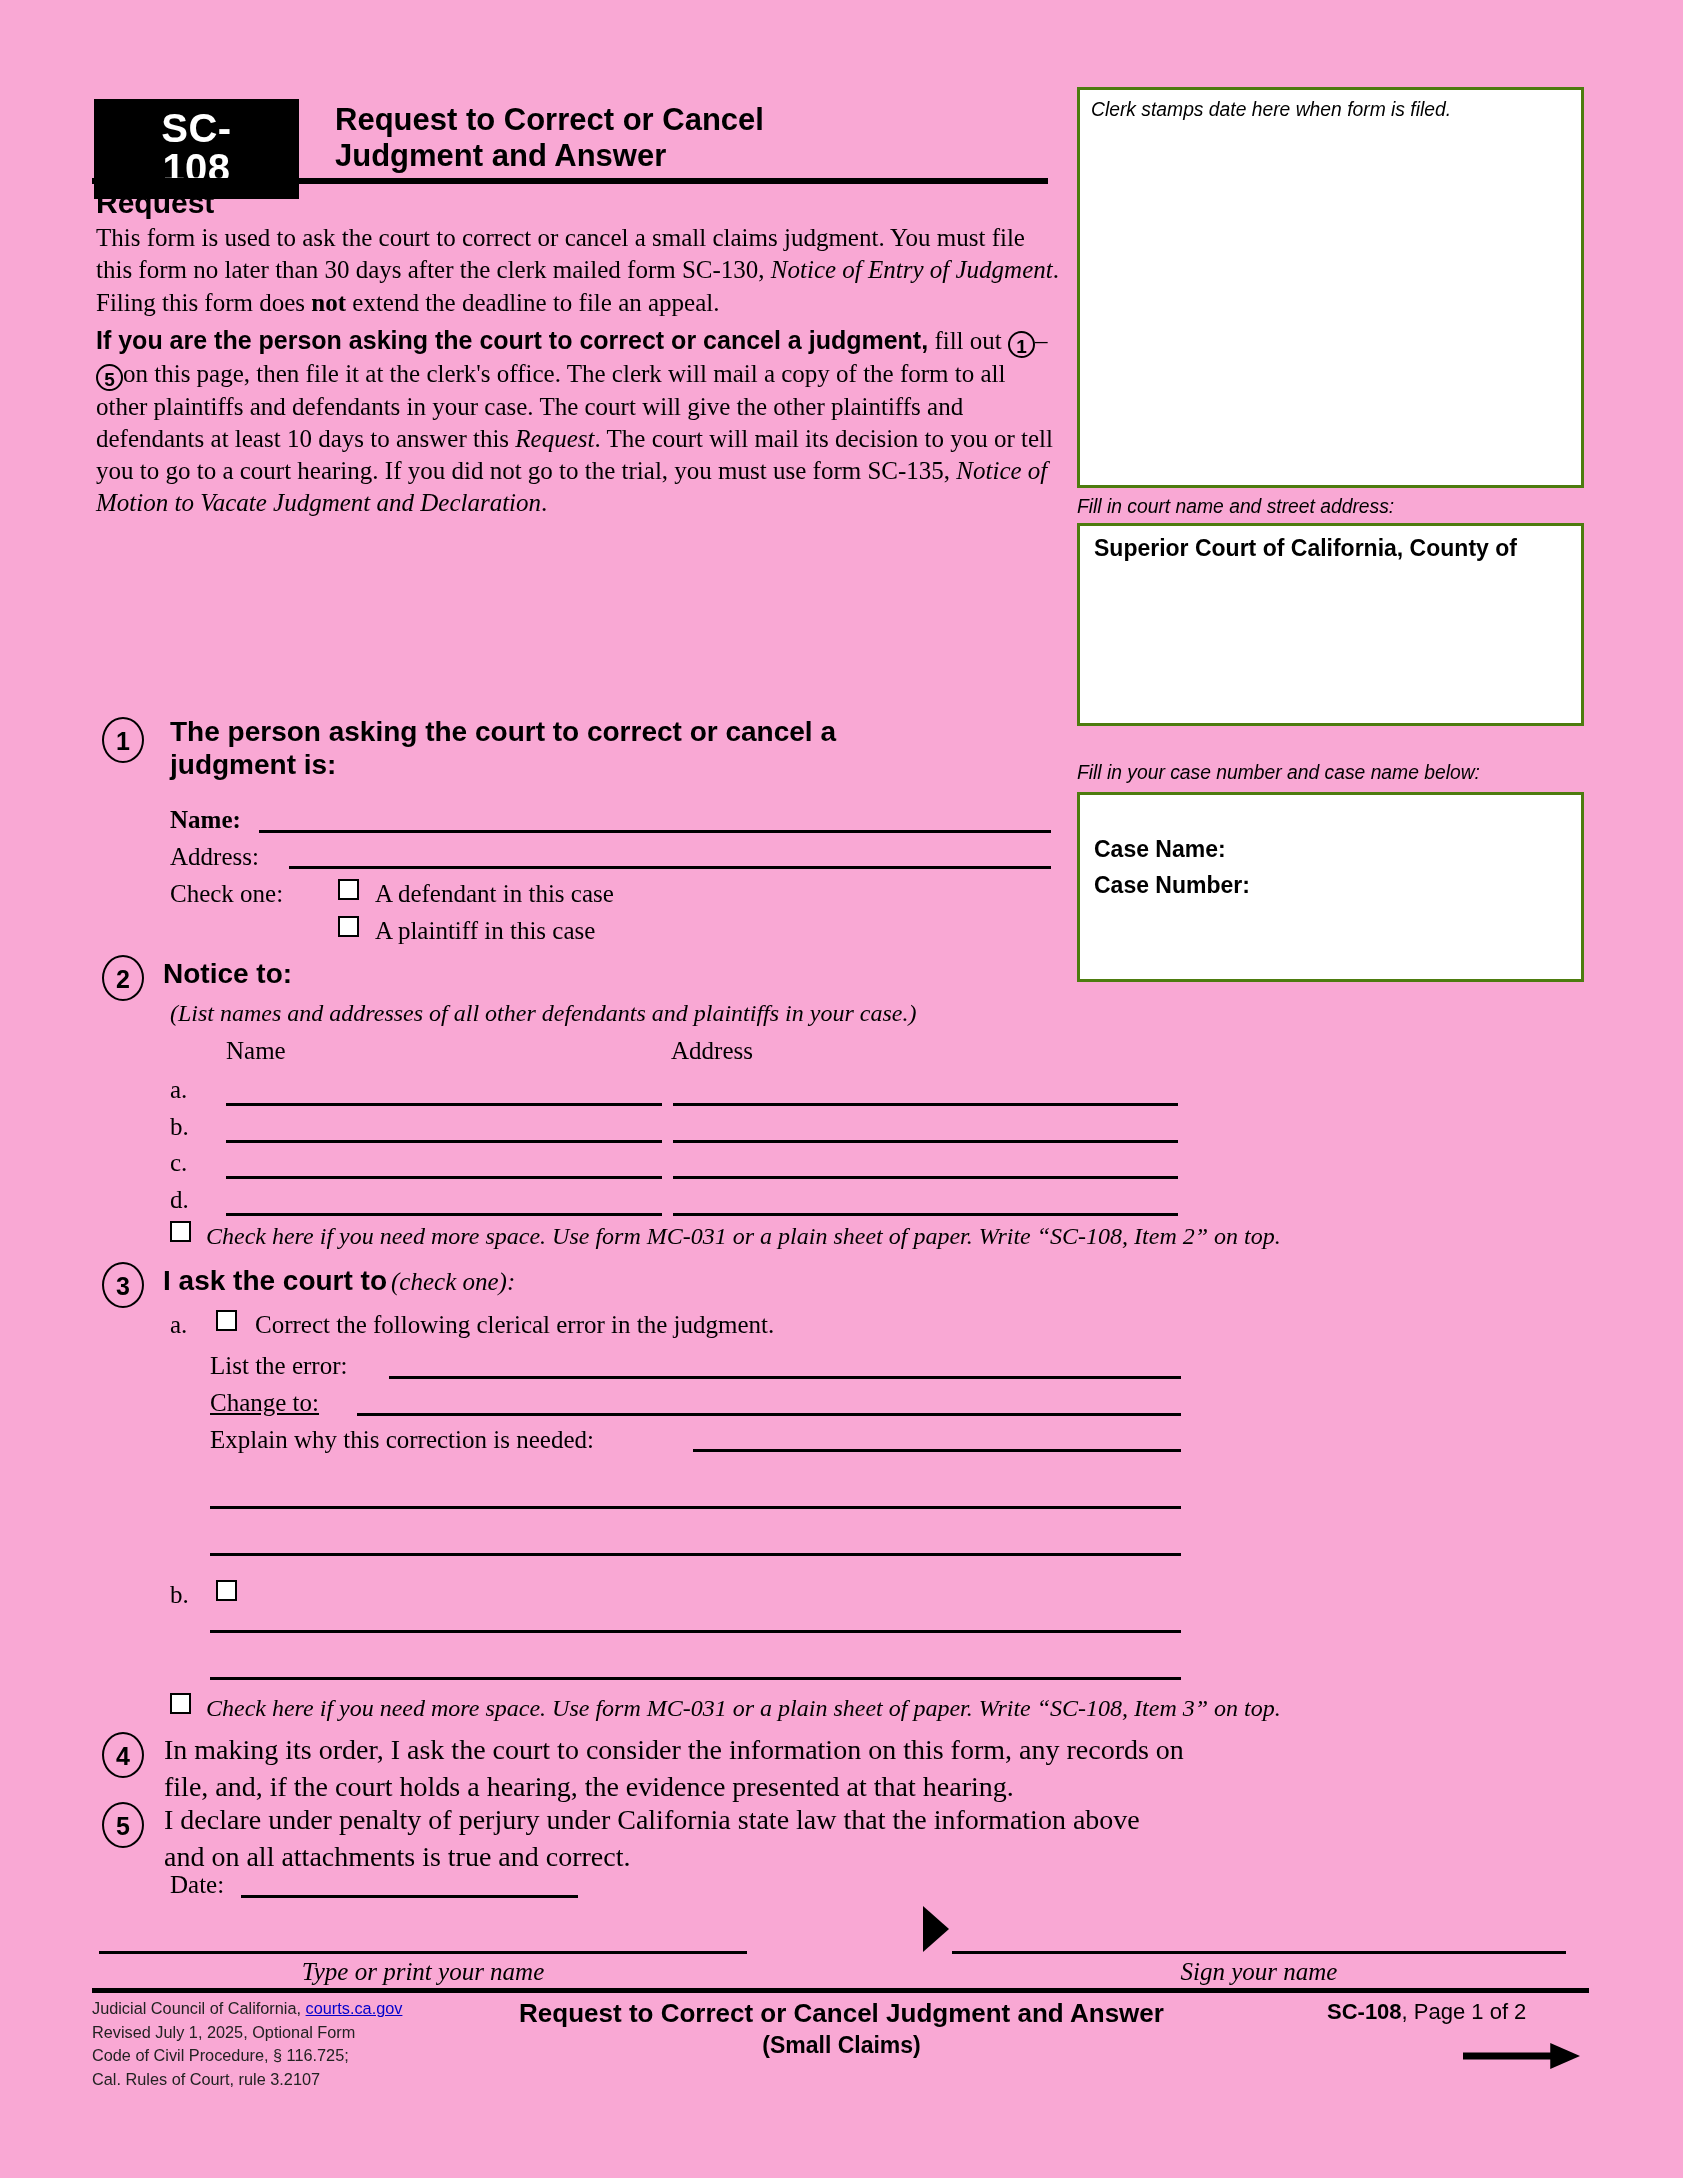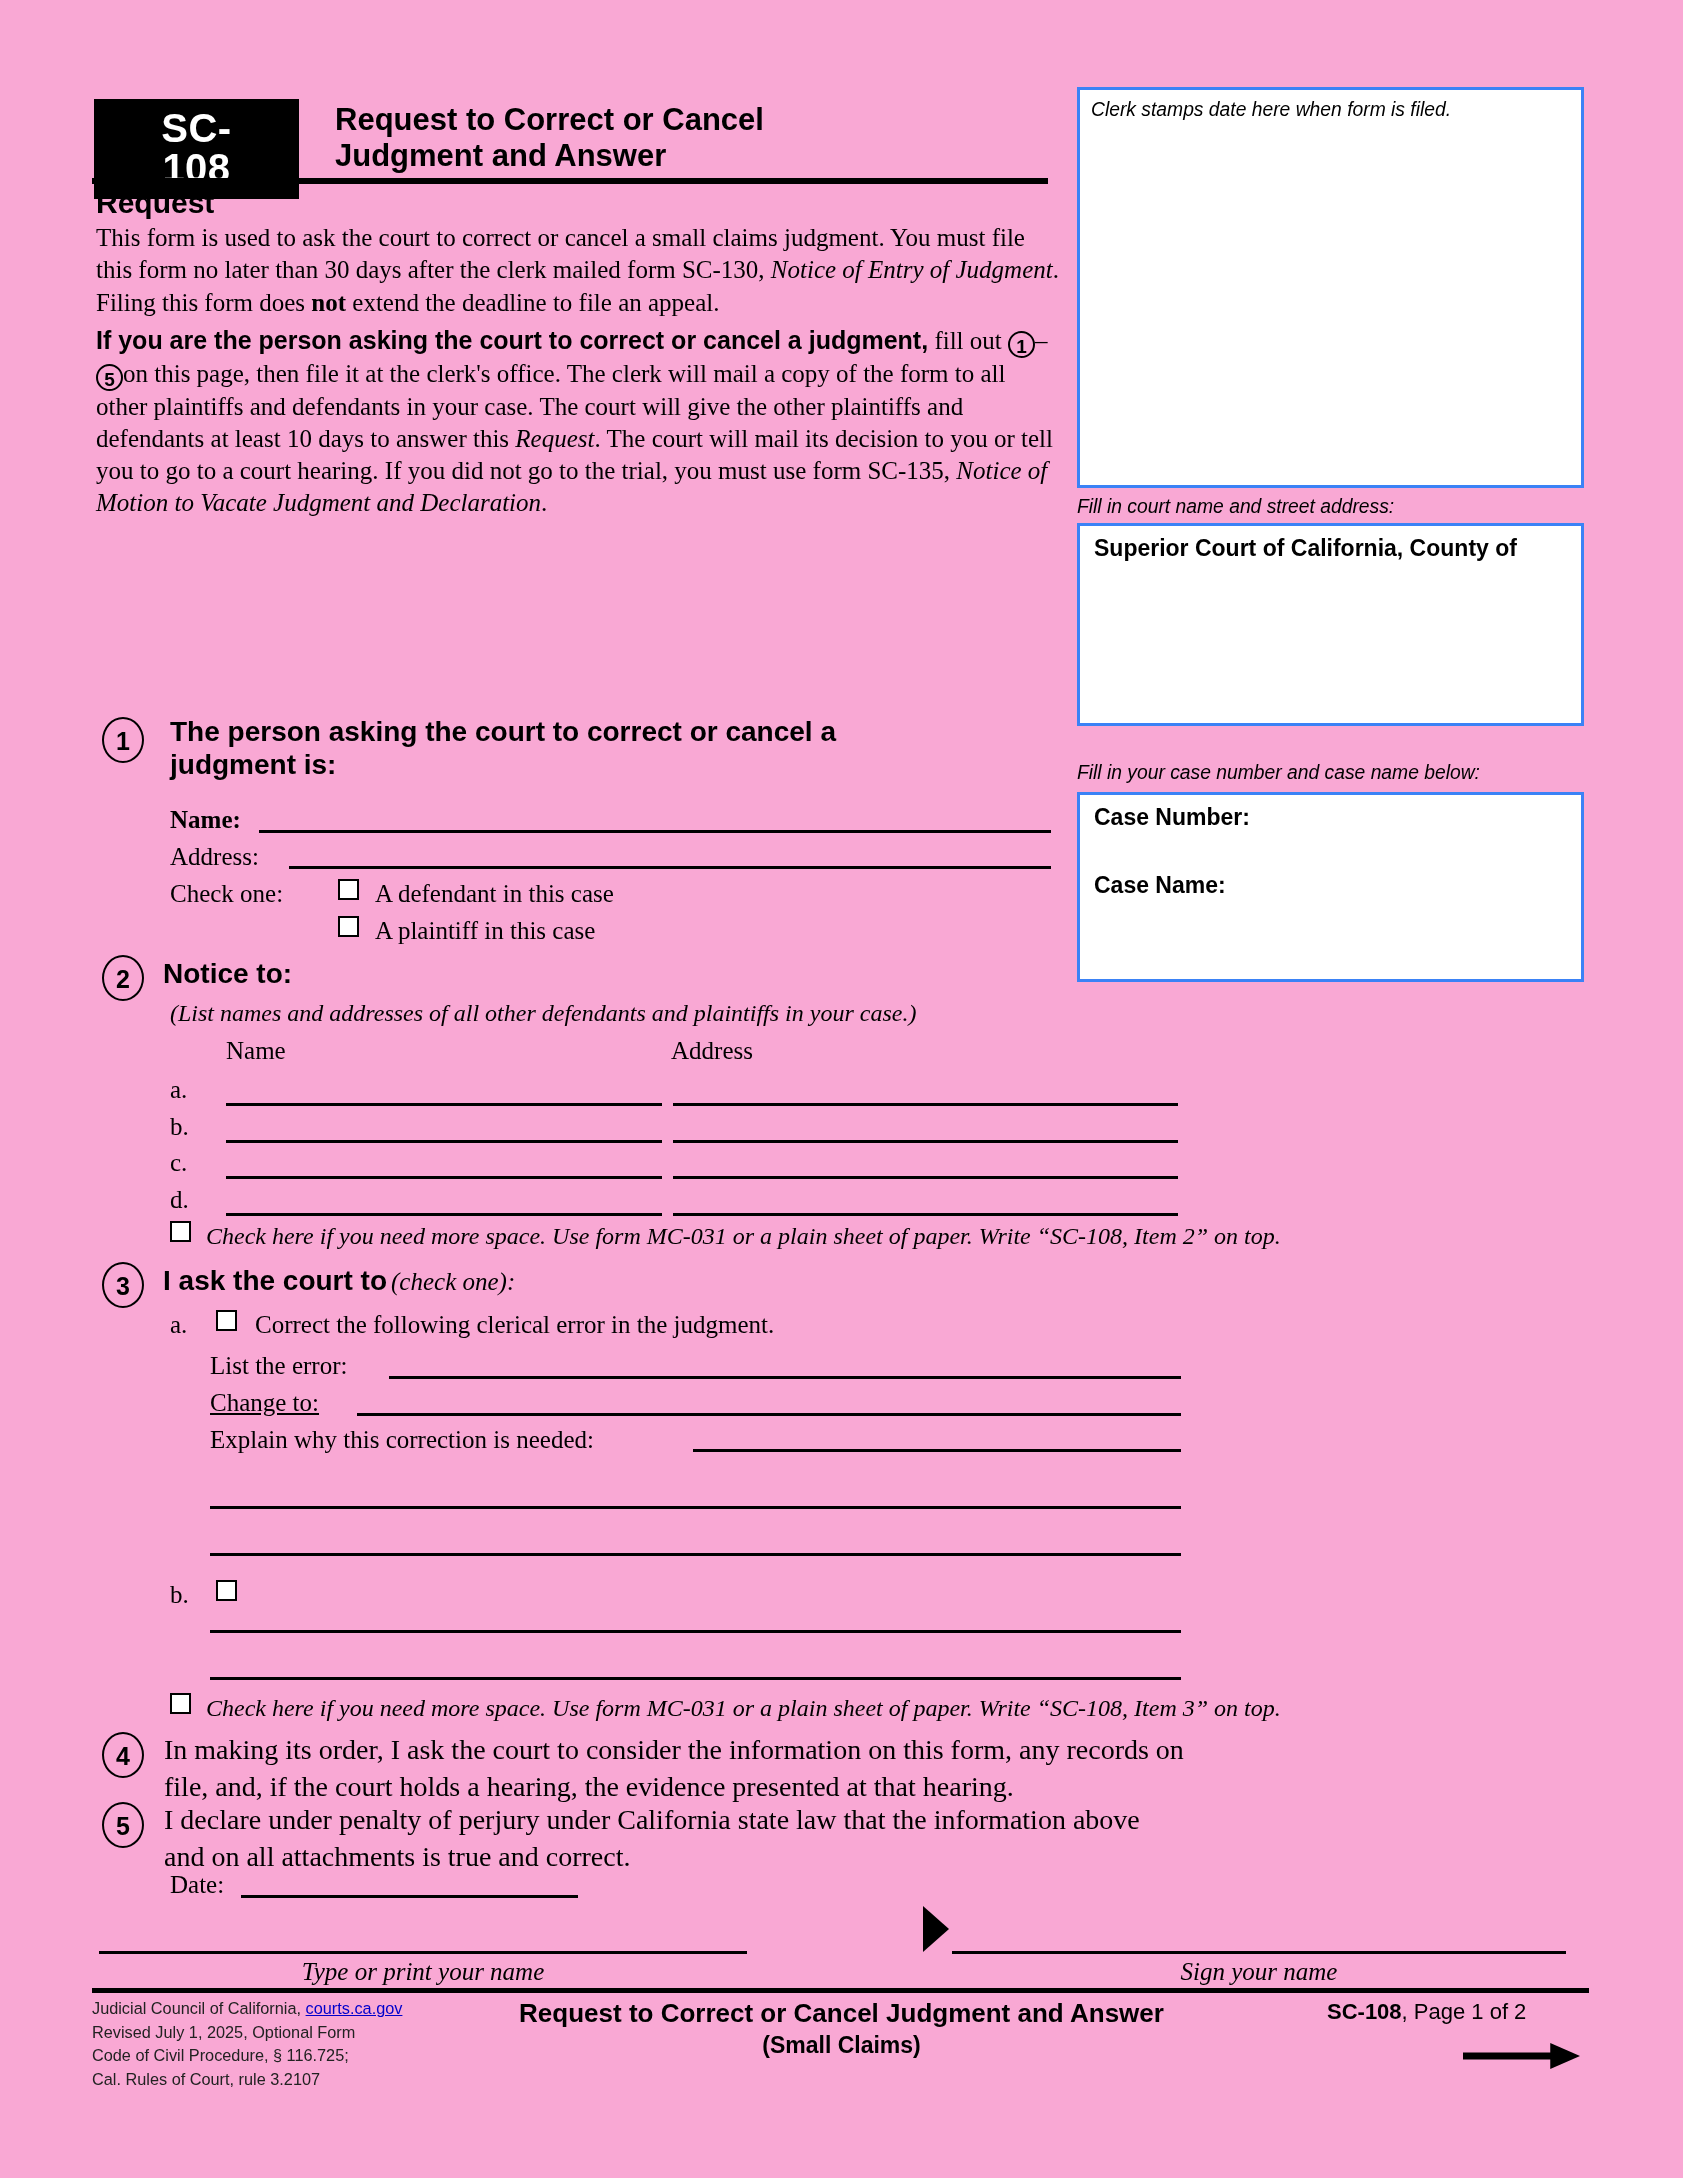--- a/index.html
+++ b/index.html
@@ -111,21 +111,21 @@
 
   
   .rbox-label {
     position: absolute;
     font-family: "Liberation Sans", "DejaVu Sans", sans-serif;
     font-style: italic;
     font-size: 19.3px;
   }
   .rbox {
     position: absolute;
-    border: 3px solid #3b82f6;
+    border: 3px solid #4d7c0f;
     box-sizing: border-box;
     background: #fff;
   }
   .rbox-inner {
     font-family: "Liberation Sans", "DejaVu Sans", sans-serif;
     font-weight: bold;
     font-size: 23px;
     padding: 9px 0 0 14px;
   }
 
@@ -242,22 +242,22 @@
     <div style="font-family:'Liberation Sans','DejaVu Sans',sans-serif; font-style:italic; font-size:19.3px; padding:9px 0 0 11px;">Clerk stamps date here when form is filed.</div>
   </div>
 
   <div class="rbox-label" style="left:1077px; top:496px;">Fill in court name and street address:</div>
   <div class="rbox" style="left:1077px; top:523px; width:507px; height:203px;">
     <div class="rbox-inner">Superior Court of California, County of</div>
   </div>
 
   <div class="rbox-label" style="left:1077px; top:762px;">Fill in your case number and case name below:</div>
   <div class="rbox" style="left:1077px; top:792px; width:507px; height:190px;">
+    <div class="rbox-inner" style="padding-top:41px;">Case Name:</div>
     <div class="rbox-inner">Case Number:</div>
-    <div class="rbox-inner" style="padding-top:41px;">Case Name:</div>
   </div>
 
   <div class="marker" style="left:102px; top:717px;">1</div>
   <div style="position:absolute; left:170px; top:716px; width:762px; font-family:'Liberation Sans','DejaVu Sans',sans-serif; font-weight:bold; font-size:28px; line-height:1.17;">
     <span>The person asking the court to correct or cancel a</span><br>
     <span>judgment is:</span>
   </div>
 
   <div class="flabel" style="left:170px; top:807px;font-weight:bold;">Name:</div>
   <div class="fline" style="left:259px; top:830px; width:792px;"></div>

